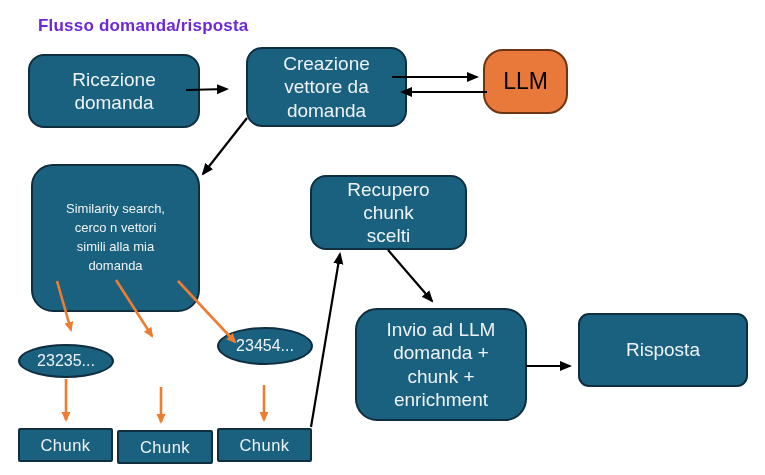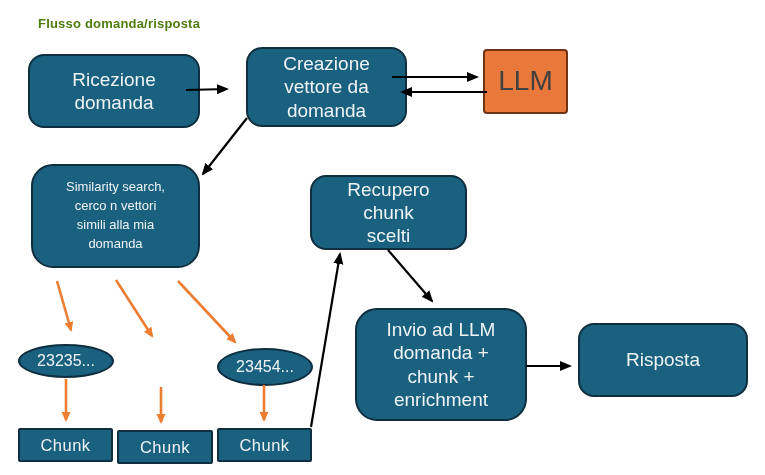--- a/index.html
+++ b/index.html
@@ -6,37 +6,37 @@
   #canvas{
     position:relative;
     width:765px;height:475px;
     background:#ffffff;
     font-family:"Liberation Sans", sans-serif;
     overflow:hidden;
   }
   #arrows{position:absolute;left:0;top:0;width:765px;height:475px;z-index:3;pointer-events:none;}
   .title{
     position:absolute;left:38px;top:16px;
-    font-size:13px;font-weight:800;color:#4d7c0f;
+    font-size:17px;font-weight:800;color:#6d28d9;
     letter-spacing:.2px;z-index:2;
   }
   .node{
     position:absolute;box-sizing:border-box;z-index:2;
     background:#1A617F;border:2px solid #0F2E3F;
     color:#EEF3F6;
     display:flex;align-items:center;justify-content:center;
     text-align:center;white-space:pre-line;
     line-height:1.22;
   }
   .r16{border-radius:16px;}
   .r22{border-radius:22px;}
   .big{font-size:19px;}
   .llm{
-    background:#E8793B;border:2px solid #6F3413;border-radius:4px;
-    font-size:28px;color:#404040;
+    background:#E8793B;border:2px solid #6F3413;border-radius:20px;
+    font-size:23px;color:#000000;
   }
   .small-text{font-size:13px;line-height:1.45;}
   .ellipse{border-radius:50%;font-size:16px;}
   .chunk{border-radius:2px;font-size:16.5px;letter-spacing:.5px;}
 </style>
 </head>
 <body>
 
 <div id="canvas">
 
@@ -44,38 +44,38 @@
 
   <div class="node r16 big" style="left:28px;top:54px;width:172px;height:74px;">Ricezione
 domanda</div>
 
   <div class="node r16 big" style="left:246px;top:47px;width:161px;height:80px;">Creazione
 vettore da
 domanda</div>
 
   <div class="node llm" style="left:483px;top:49px;width:85px;height:65px;">LLM</div>
 
-  <div class="node r22 small-text" style="left:31px;top:164px;width:169px;height:104px;">Similarity search,
+  <div class="node r22 small-text" style="left:31px;top:164px;width:169px;height:148px;">Similarity search,
 cerco n vettori
 simili alla mia
 domanda</div>
 
   <div class="node r22 big" style="left:355px;top:308px;width:172px;height:113px;">Invio ad LLM
 domanda +
 chunk +
 enrichment</div>
 
   <div class="node r16 big" style="left:310px;top:175px;width:157px;height:75px;">Recupero
 chunk
 scelti</div>
 
-  <div class="node r16 big" style="left:578px;top:323px;width:170px;height:74px;">Risposta</div>
+  <div class="node r16 big" style="left:578px;top:313px;width:170px;height:74px;border-radius:11px;">Risposta</div>
 
   <div class="node ellipse" style="left:18px;top:344px;width:96px;height:34px;">23235...</div>
-  <div class="node ellipse" style="left:217px;top:348px;width:96px;height:38px;">23454...</div>
+  <div class="node ellipse" style="left:217px;top:327px;width:96px;height:38px;">23454...</div>
 
   <div class="node chunk" style="left:18px;top:428px;width:95px;height:34px;">Chunk</div>
   <div class="node chunk" style="left:117px;top:430px;width:96px;height:34px;">Chunk</div>
   <div class="node chunk" style="left:217px;top:428px;width:95px;height:34px;">Chunk</div>
 
   <svg id="arrows" viewBox="0 0 765 475">
     <defs>
       <marker id="mb" markerUnits="userSpaceOnUse" markerWidth="14" markerHeight="12" refX="10" refY="5" orient="auto">
         <path d="M0,0 L12,5 L0,10 Z" fill="#000000"></path>
       </marker>

